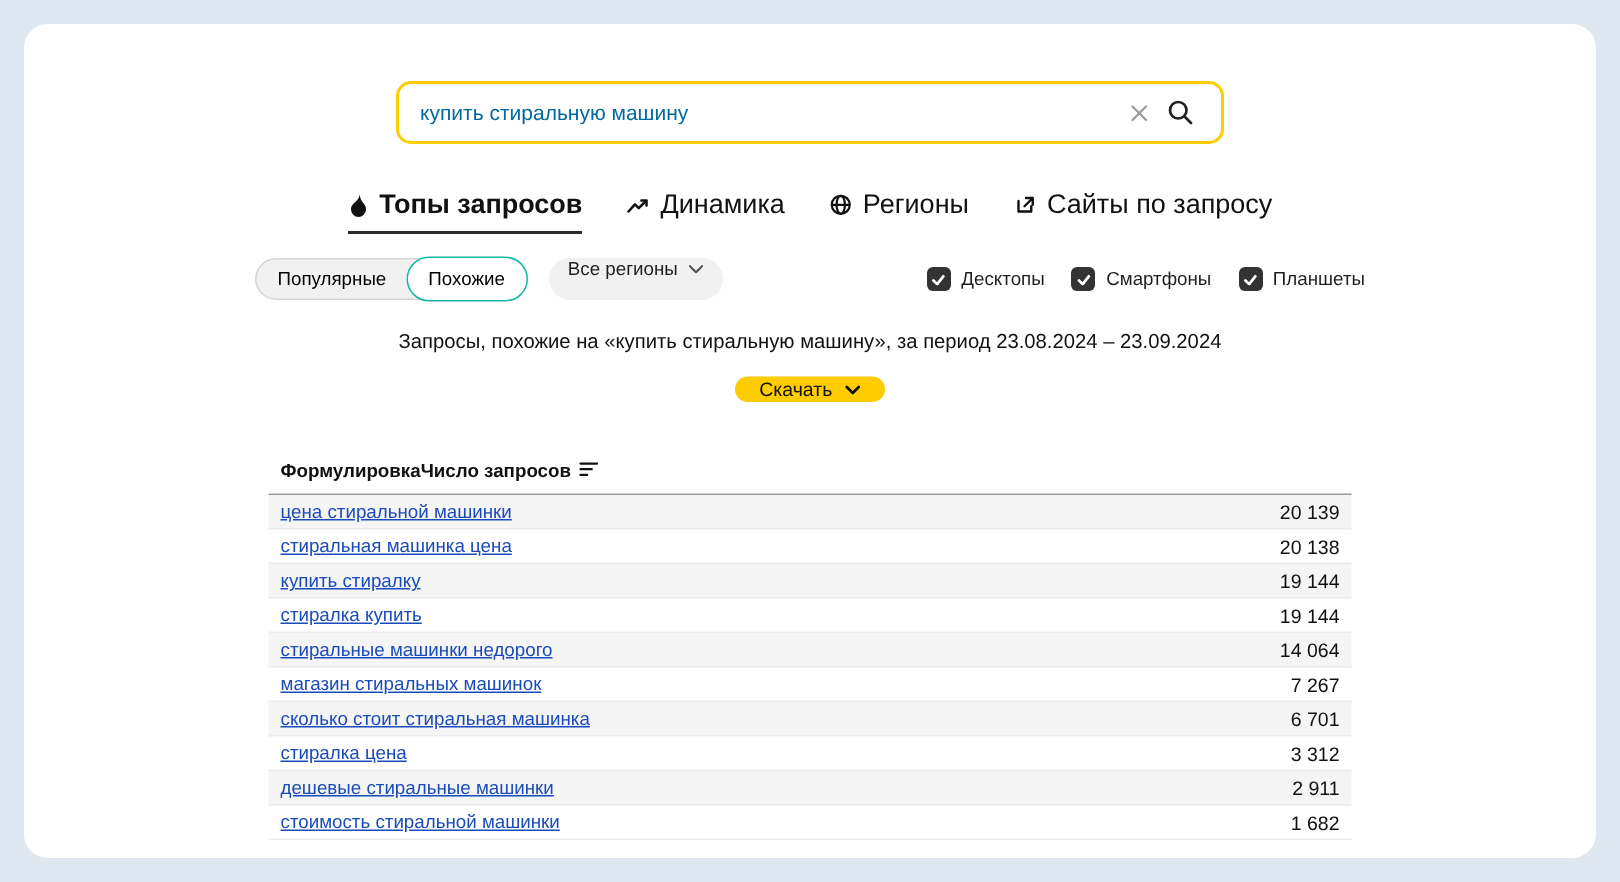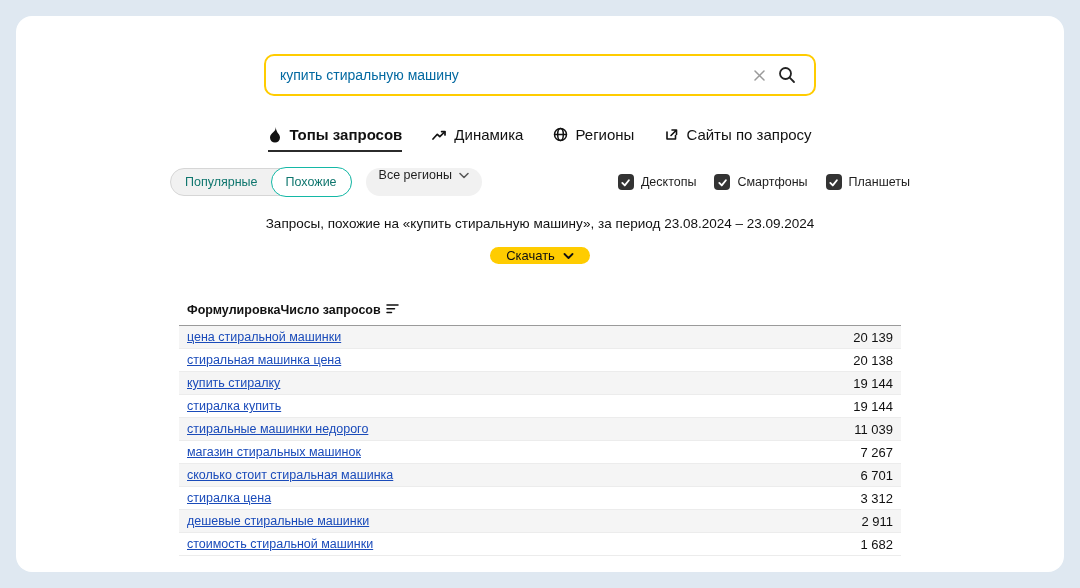--- a/index.html
+++ b/index.html
@@ -31,38 +31,38 @@
     flex: 1; border: none; outline: none;
     font-family: "Liberation Sans", sans-serif;
     font-size: 14px; color: #0369a1; background: transparent;
   }
   .icon-btn { display: flex; align-items: center; justify-content: center; cursor: pointer; padding: 0 6px; }
 
   
   .tabs { display: flex; justify-content: center; gap: 30px; margin-top: 30px; }
   .tab {
     display: flex; align-items: center; gap: 7px;
-    font-size: 15px; font-weight: 500; color: #111;
+    font-size: 18px; font-weight: 500; color: #111;
     padding-bottom: 7px; cursor: pointer;
     border-bottom: 2px solid transparent;
   }
   .tab.active { font-weight: 700; border-bottom-color: #2b2b2b; }
   .tab svg { display: block; }
 
   
   .content-width { width: 740px; margin: 0 auto; }
   .filter-row { display: flex; justify-content: space-between; align-items: center; margin-top: 16px; }
   .filter-left { display: flex; align-items: center; gap: 14px; }
   .segmented {
     display: flex; align-items: center;
     background: #f1f1f1; border: 1px solid #d6d6d6;
     border-radius: 999px; height: 28px;
   }
   .segment {
-    font-size: 12.5px; color: #0f766e; padding: 0 14px; height: 28px;
+    font-size: 12.5px; color: #000000; padding: 0 14px; height: 28px;
     display: flex; align-items: center; cursor: pointer; border-radius: 999px;
   }
   .segment.selected {
     background: #ffffff; border: 1px solid #14b8a6;
     margin: -1px; height: 30px; font-weight: 400;
   }
   .region-dd {
     display: flex; align-items: flex-start; gap: 7px;
     background: #f1f1f1; border-radius: 999px;
     height: 28px; padding: 0 13px; font-size: 12.5px; cursor: pointer;
@@ -249,21 +249,21 @@
       <div class="trow">
         <a class="phrase">купить стиралку</a>
         <span class="count">19 144</span>
       </div>
       <div class="trow">
         <a class="phrase">стиралка купить</a>
         <span class="count">19 144</span>
       </div>
       <div class="trow">
         <a class="phrase">стиральные машинки недорого</a>
-        <span class="count">11 039</span>
+        <span class="count">14 064</span>
       </div>
       <div class="trow">
         <a class="phrase">магазин стиральных машинок</a>
         <span class="count">7 267</span>
       </div>
       <div class="trow">
         <a class="phrase">сколько стоит стиральная машинка</a>
         <span class="count">6 701</span>
       </div>
       <div class="trow">

